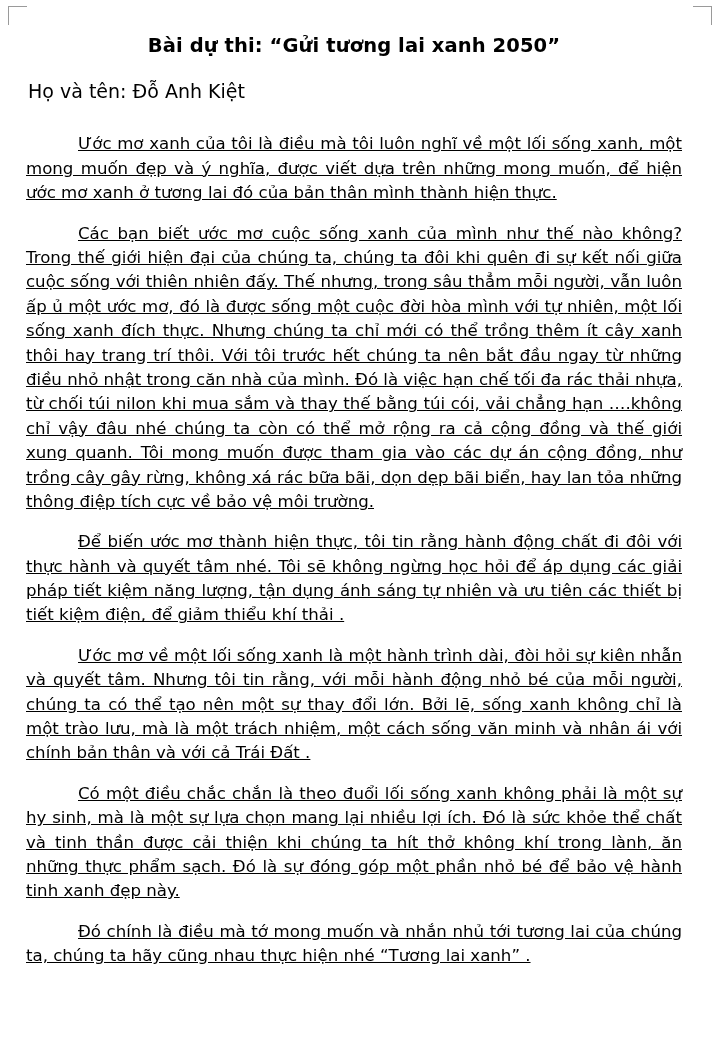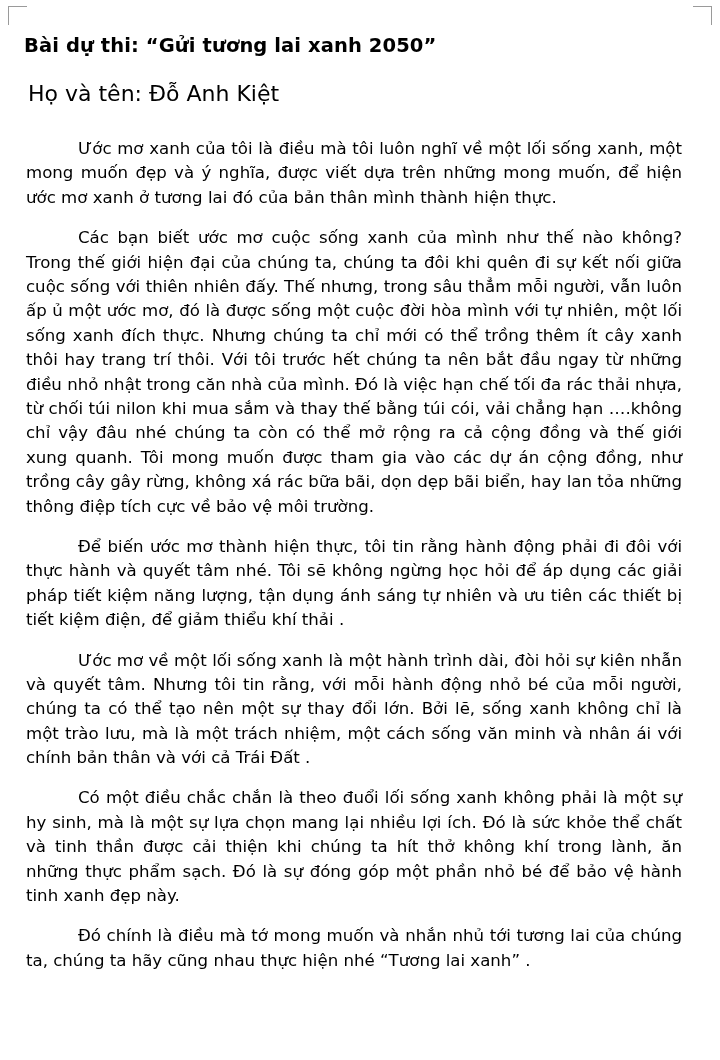--- a/index.html
+++ b/index.html
@@ -35,44 +35,46 @@
     border-left: 1px solid #9a9a9a;
     border-top: 1px solid #9a9a9a;
   }
   .crop-tr {
     top: 6px;
     right: 8px;
     border-right: 1px solid #9a9a9a;
     border-top: 1px solid #9a9a9a;
   }
   .doc-title {
+    text-align: center;
     font-size: 19.5px;
     font-weight: bold;
     margin: 16px 0 20px 0;
     letter-spacing: 0.1px;
   }
   .meta-line {
-    font-size: 22px;
+    font-size: 19px;
     line-height: 1.55;
     margin: 0 0 14px 0;
     padding-left: 4px;
   }
   .body-block {
     margin-top: 26px;
   }
   p.para {
     font-size: 16.6px;
     line-height: 1.47;
     margin: 0 0 16px 0;
     text-align: justify;
     text-justify: inter-word;
     text-indent: 52px;
     padding-left: 2px;
     padding-right: 2px;
     hyphens: none;
+    text-decoration: underline;
   }
   p.para:last-child {
     margin-bottom: 0;
   }
 </style>
 </head>
 <body>
 
 <div class="page">
 
@@ -81,19 +83,19 @@
 
   <h1 class="doc-title">Bài dự thi: “Gửi tương lai xanh 2050”</h1>
 
   <div class="meta-block">
     <div class="meta-line">Họ và tên: Đỗ Anh Kiệt</div>
   </div>
 
   <div class="body-block">
     <p class="para">Ước mơ xanh của tôi là điều mà tôi luôn nghĩ về một lối sống xanh, một mong muốn đẹp và ý nghĩa, được viết dựa trên những mong muốn, để hiện ước mơ xanh ở tương lai đó của bản thân mình thành hiện thực.</p>
     <p class="para">Các bạn biết ước mơ cuộc sống xanh của mình như thế nào không? Trong thế giới hiện đại của chúng ta, chúng ta đôi khi quên đi sự kết nối giữa cuộc sống với thiên nhiên đấy. Thế nhưng, trong sâu thẳm mỗi người, vẫn luôn ấp ủ một ước mơ, đó là được sống một cuộc đời hòa mình với tự nhiên, một lối sống xanh đích thực. Nhưng chúng ta chỉ mới có thể trồng thêm ít cây xanh thôi hay trang trí thôi. Với tôi trước hết chúng ta nên bắt đầu ngay từ những điều nhỏ nhật trong căn nhà của mình. Đó là việc hạn chế tối đa rác thải nhựa, từ chối túi nilon khi mua sắm và thay thế bằng túi cói, vải chẳng hạn ….không chỉ vậy đâu nhé chúng ta còn có thể mở rộng ra cả cộng đồng và thế giới xung quanh. Tôi mong muốn được tham gia vào các dự án cộng đồng, như trồng cây gây rừng, không xá rác bữa bãi, dọn dẹp bãi biển, hay lan tỏa những thông điệp tích cực về bảo vệ môi trường.</p>
-    <p class="para">Để biến ước mơ thành hiện thực, tôi tin rằng hành động phải đi đôi với thực hành và quyết tâm nhé. Tôi sẽ không ngừng học hỏi để áp dụng các giải pháp tiết kiệm năng lượng, tận dụng ánh sáng tự nhiên và ưu tiên các thiết bị tiết kiệm điện, để giảm thiểu khí thải .</p>
+    <p class="para">Để biến ước mơ thành hiện thực, tôi tin rằng hành động chất đi đôi với thực hành và quyết tâm nhé. Tôi sẽ không ngừng học hỏi để áp dụng các giải pháp tiết kiệm năng lượng, tận dụng ánh sáng tự nhiên và ưu tiên các thiết bị tiết kiệm điện, để giảm thiểu khí thải .</p>
     <p class="para">Ước mơ về một lối sống xanh là một hành trình dài, đòi hỏi sự kiên nhẫn và quyết tâm. Nhưng tôi tin rằng, với mỗi hành động nhỏ bé của mỗi người, chúng ta có thể tạo nên một sự thay đổi lớn. Bởi lẽ, sống xanh không chỉ là một trào lưu, mà là một trách nhiệm, một cách sống văn minh và nhân ái với chính bản thân và với cả Trái Đất .</p>
     <p class="para">Có một điều chắc chắn là theo đuổi lối sống xanh không phải là một sự hy sinh, mà là một sự lựa chọn mang lại nhiều lợi ích. Đó là sức khỏe thể chất và tinh thần được cải thiện khi chúng ta hít thở không khí trong lành, ăn những thực phẩm sạch. Đó là sự đóng góp một phần nhỏ bé để bảo vệ hành tinh xanh đẹp này.</p>
     <p class="para">Đó chính là điều mà tớ mong muốn và nhắn nhủ tới tương lai của chúng ta, chúng ta hãy cũng nhau thực hiện nhé “Tương lai xanh” .</p>
   </div>
 
 </div>
 
 </body></html>

